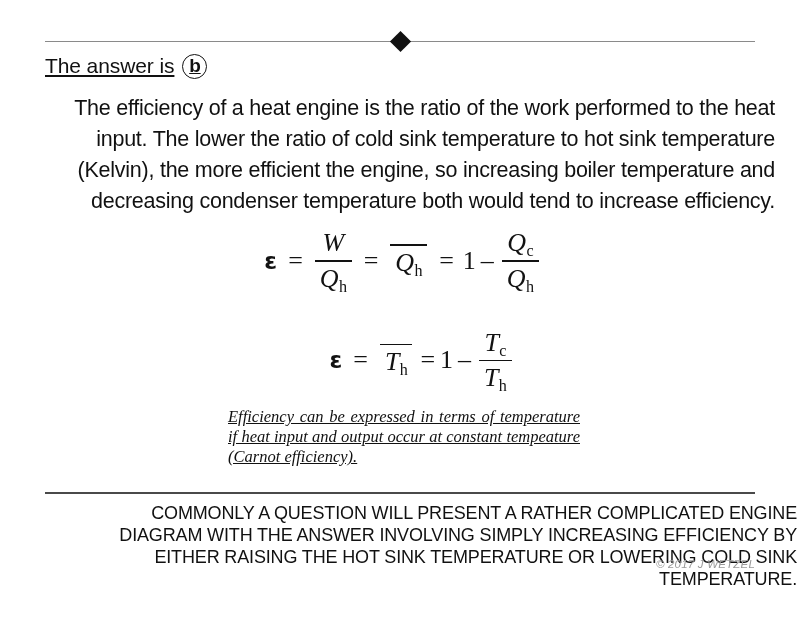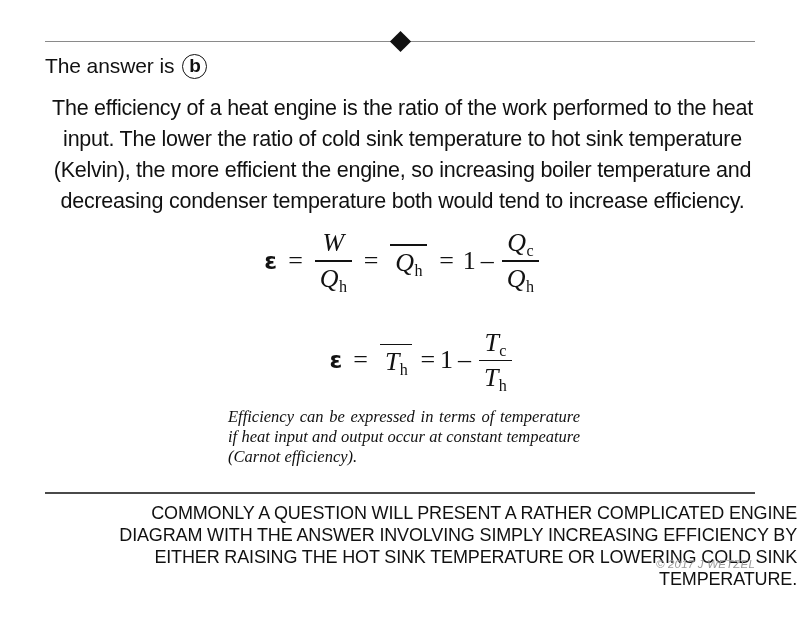--- a/index.html
+++ b/index.html
@@ -47,47 +47,48 @@
   .answer-line {
     position: absolute;
     left: 45px;
     top: 52px;
     font-size: 21px;
     line-height: 28px;
     letter-spacing: -0.1px;
     white-space: nowrap;
     display: flex;
     align-items: center;
+    text-decoration: underline;
   }
   .answer-label { display: inline-block; }
   .answer-circle {
     display: inline-flex;
     align-items: center;
     justify-content: center;
     width: 25px;
     height: 25px;
     border: 1.4px solid #111111;
     border-radius: 50%;
     font-weight: bold;
     font-size: 19px;
     margin-left: 8px;
     box-sizing: border-box;
     padding-bottom: 1px;
   }
 
   
   .body-paragraph {
     position: absolute;
-    left: 45px;
+    left: 60px;
     top: 93px;
     width: 715px;
     font-size: 21.5px;
     line-height: 31px;
     letter-spacing: -0.25px;
-    text-align: center;
+    text-align: right;
   }
 
   
   .equations {
     position: absolute;
     left: 0;
     top: 228px;
     width: 800px;
   }
   .eq-row {
@@ -154,20 +155,21 @@
     position: absolute;
     left: 228px;
     top: 407px;
     width: 352px;
     font-family: "Liberation Serif", serif;
     font-style: italic;
     font-size: 16.5px;
     line-height: 20px;
     text-align: justify;
     color: #111111;
+    text-decoration: underline;
   }
 
   
   .bottom-rule {
     position: absolute;
     left: 45px;
     top: 492px;
     width: 710px;
     height: 2px;
     background: #4a4a4a;

